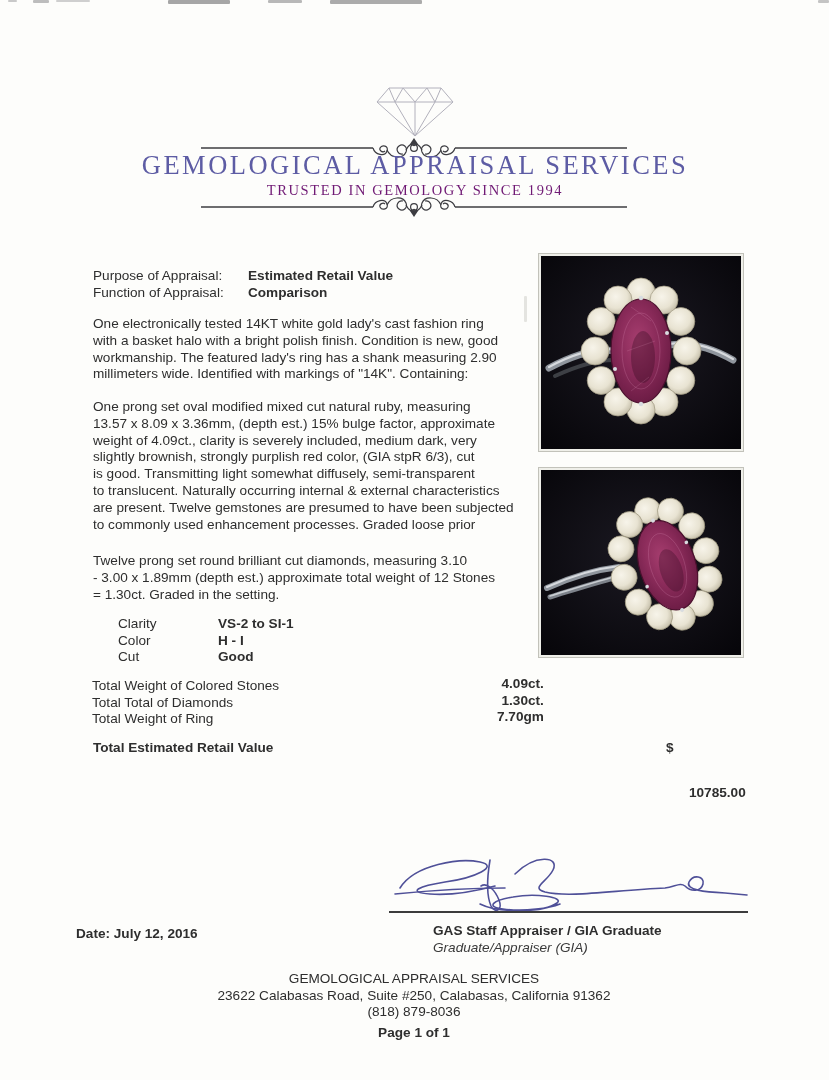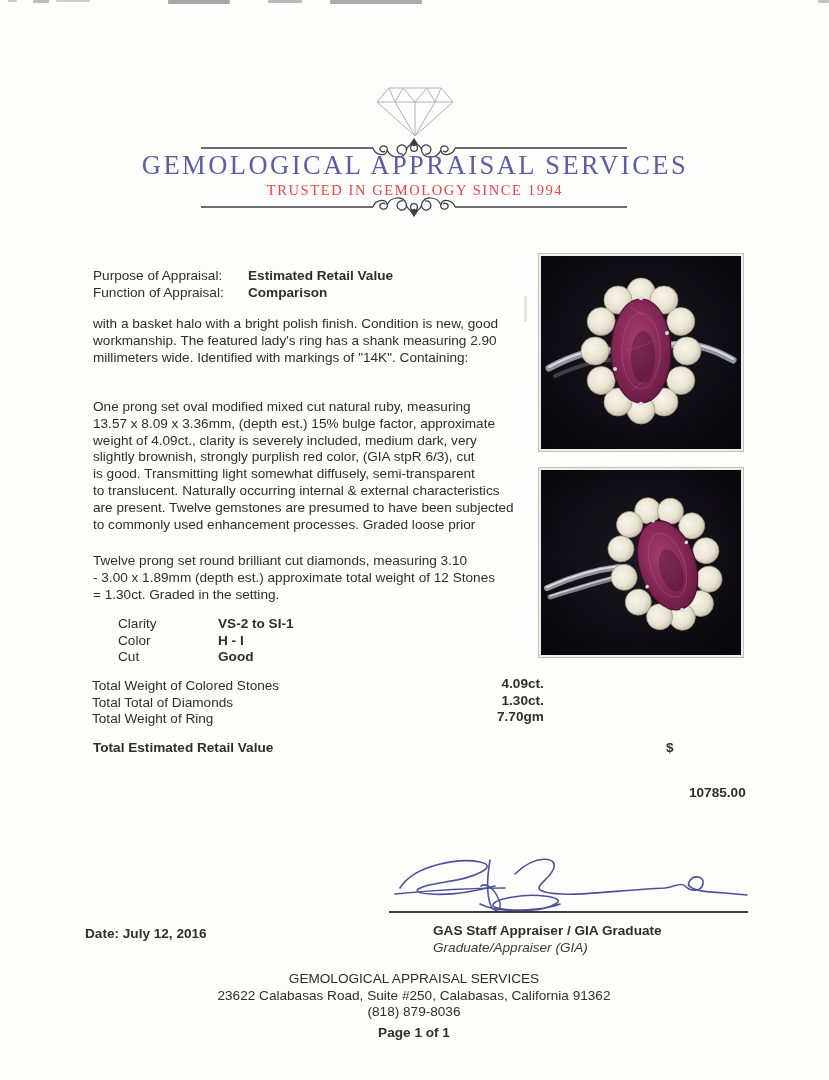--- a/index.html
+++ b/index.html
@@ -13,21 +13,21 @@
   .i{font-style:italic;}
   
   .brand{
     position:absolute;left:7px;top:150px;width:816px;text-align:center;
     font-family:"Liberation Serif",serif;font-size:26.5px;letter-spacing:2.5px;
     color:#5d5ca4;white-space:nowrap;
   }
   .tagline{
     position:absolute;left:7px;top:182px;width:816px;text-align:center;
     font-family:"Liberation Serif",serif;font-size:14.5px;letter-spacing:1.6px;
-    color:#ef4444;white-space:nowrap;
+    color:#701a75;white-space:nowrap;
   }
   .orn{position:absolute;left:201px;width:426px;height:22px;}
   .orn.flip{transform:scaleY(-1);}
   
   .metarow{position:relative;height:17px;white-space:nowrap;}
   .metaval{position:absolute;left:155px;font-weight:bold;}
   .grade-row{position:relative;height:16.7px;white-space:nowrap;}
   .grade-val{position:absolute;left:100px;font-weight:bold;}
   
   .photo{
@@ -100,20 +100,21 @@
     <span>Purpose of Appraisal:</span>
     <span class="metaval">Estimated Retail Value</span>
   </div>
   <div class="metarow">
     <span>Function of Appraisal:</span>
     <span class="metaval">Comparison</span>
   </div>
 </div>
 
 <div class="txt" style="left:93px;top:316px;white-space:nowrap;">
+  <div>One electronically tested 14KT white gold lady's cast fashion ring</div>
   <div>with a basket halo with a bright polish finish. Condition is new, good</div>
   <div>workmanship. The featured lady's ring has a shank measuring 2.90</div>
   <div>millimeters wide. Identified with markings of "14K".  Containing:</div>
 </div>
 
 <div class="txt" style="left:93px;top:399px;white-space:nowrap;">
   <div>One prong set oval modified mixed cut natural ruby, measuring</div>
   <div>13.57 x 8.09 x 3.36mm, (depth est.) 15% bulge factor, approximate</div>
   <div>weight of 4.09ct., clarity is severely included, medium dark, very</div>
   <div>slightly brownish, strongly purplish red color, (GIA stpR 6/3), cut</div>
@@ -261,18 +262,18 @@
     <path d="M15,36 C30,12 75,6 95,10 C115,14 90,26 60,30 C35,34 20,40 45,42 C70,44 95,38 110,34"></path>
     <path d="M105,8 C103,20 100,40 106,54 C110,62 118,58 114,48 C110,38 102,30 96,34"></path>
     <path d="M130,22 C150,2 175,4 168,18 C162,30 145,36 160,40 C185,46 230,38 280,36 C290,35 295,30 300,34 C306,40 316,40 318,32 C320,24 308,22 304,30 C300,38 320,40 340,41 L362,43"></path>
     <path d="M95,52 C115,62 160,60 172,51 C180,45 150,41 128,45 C108,48 100,55 118,57 C140,60 165,56 175,52"></path>
     <path d="M10,42 C50,38 90,36 120,36"></path>
   </g>
 </svg>
 <div class="sigline"></div>
 <span class="txt b" style="left:433px;top:923px;">GAS Staff Appraiser / GIA Graduate</span>
 <span class="txt i" style="left:433px;top:940px;color:#3a3a3a;">Graduate/Appraiser (GIA)</span>
-<span class="txt b" style="left:85px;top:926px;">Date: July 12, 2016</span>
+<span class="txt b" style="left:76px;top:926px;">Date: July 12, 2016</span>
 
 <div class="footline" style="top:971px;">GEMOLOGICAL APPRAISAL SERVICES</div>
 <div class="footline" style="top:988px;">23622 Calabasas Road, Suite #250, Calabasas, California 91362</div>
 <div class="footline" style="top:1004px;">(818) 879-8036</div>
 <div class="footline b" style="top:1025px;">Page 1 of 1</div>
 
 </body></html>

